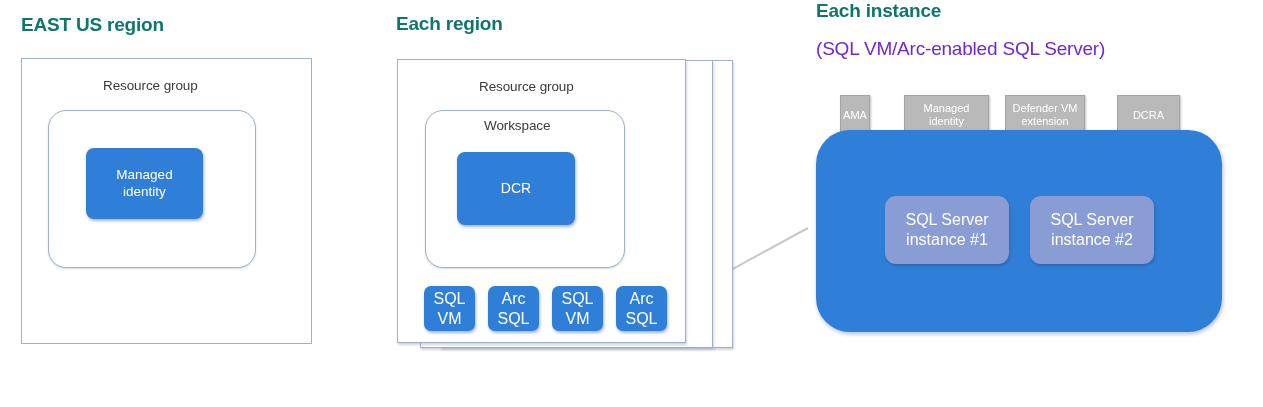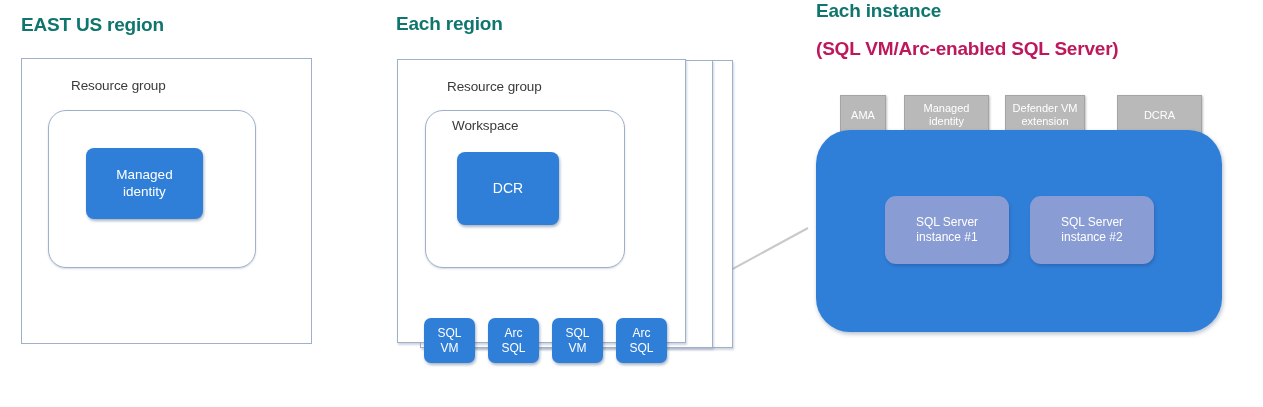--- a/index.html
+++ b/index.html
@@ -25,22 +25,22 @@
     position: absolute;
     font-size: 19px;
     font-weight: bold;
     color: #0f766e;
     letter-spacing: -0.2px;
     white-space: nowrap;
   }
   .panel-subtitle {
     position: absolute;
     font-size: 19px;
-    font-weight: bold;
-    color: #be185d;
+    font-weight: normal;
+    color: #6d28d9;
     letter-spacing: -0.2px;
     white-space: nowrap;
   }
 
   
   .region-card {
     position: absolute;
     background: #ffffff;
     border: 1.5px solid #9fb0cb;
     box-sizing: border-box;
@@ -58,43 +58,43 @@
     box-sizing: border-box;
     box-shadow: 0 1px 2px rgba(120,135,160,0.30);
   }
 
   .group-caption {
     position: absolute;
     font-size: 13.5px;
     color: #3a3a3a;
     white-space: nowrap;
     letter-spacing: -0.1px;
+    margin-left: 32px;
   }
 
   
   .blue-tile {
     position: absolute;
     background: #2f7ed8;
     border-radius: 8px;
     box-sizing: border-box;
     display: flex;
     align-items: center;
     justify-content: center;
     text-align: center;
     color: #ffffff;
     font-size: 13.5px;
     line-height: 1.25;
     box-shadow: 1px 2px 3px rgba(40,70,110,0.40);
     white-space: pre-line;
   }
   .blue-tile.small {
-    font-size: 12px;
+    font-size: 16px;
     border-radius: 7px;
     line-height: 1.2;
-    margin-top: 32px;
   }
   .blue-tile.dcr {
     font-size: 14px;
   }
 
   
   .instance-body {
     position: absolute;
     background: #2f7ed8;
     border-radius: 34px;
@@ -119,21 +119,21 @@
   .instance-tile {
     position: absolute;
     background: #8a9cd4;
     border-radius: 11px;
     box-sizing: border-box;
     display: flex;
     align-items: center;
     justify-content: center;
     text-align: center;
     color: #ffffff;
-    font-size: 12px;
+    font-size: 16px;
     line-height: 1.28;
     white-space: pre-line;
     box-shadow: 1px 2px 3px rgba(40,60,110,0.30);
   }
 
   
   .connector {
     position: absolute;
     left: 0;
     top: 0;
@@ -170,42 +170,42 @@
     <div class="region-card shadowed" style="left:440px; top:60px; width:293px; height:288px;"></div>
     <div class="region-card shadowed" style="left:420px; top:60px; width:293px; height:288px;"></div>
     <div class="region-card shadowed" style="left:397px; top:59px; width:289px; height:284px;"></div>
 
     <div class="group-caption" style="left:447px; top:79px;">Resource group</div>
 
     <div class="group-box" style="left:425px; top:110px; width:200px; height:158px;"></div>
 
     <div class="group-caption" style="left:452px; top:118px;text-align:right;">Workspace</div>
 
-    <div class="blue-tile dcr" style="left:457px; top:152px; width:102px; height:73px;">DCR</div>
+    <div class="blue-tile dcr" style="left:457px; top:152px; width:118px; height:73px;">DCR</div>
 
     <div class="blue-tile small" style="left:424px; top:286px; width:51px; height:45px;">SQL
 VM</div>
     <div class="blue-tile small" style="left:488px; top:286px; width:51px; height:45px;">Arc
 SQL</div>
     <div class="blue-tile small" style="left:552px; top:286px; width:51px; height:45px;">SQL
 VM</div>
     <div class="blue-tile small" style="left:616px; top:286px; width:51px; height:45px;">Arc
 SQL</div>
   </div>
 
   <div>
     <div class="panel-title" style="left:816px; top:0;">Each instance</div>
     <div class="panel-subtitle" style="left:816px; top:38px;">(SQL VM/Arc-enabled SQL Server)</div>
 
-    <div class="gray-chip" style="left:840px; top:95px; width:46px; height:40px;">AMA</div>
+    <div class="gray-chip" style="left:840px; top:95px; width:30px; height:40px;">AMA</div>
     <div class="gray-chip" style="left:904px; top:95px; width:85px; height:40px;">Managed
 identity</div>
     <div class="gray-chip" style="left:1005px; top:95px; width:80px; height:40px;">Defender VM
 extension</div>
-    <div class="gray-chip" style="left:1117px; top:95px; width:85px; height:40px;">DCRA</div>
+    <div class="gray-chip" style="left:1117px; top:95px; width:63px; height:40px;">DCRA</div>
 
     <div class="instance-body" style="left:816px; top:130px; width:406px; height:202px;"></div>
 
     <div class="instance-tile" style="left:885px; top:196px; width:124px; height:68px;">SQL Server
 instance #1</div>
     <div class="instance-tile" style="left:1030px; top:196px; width:124px; height:68px;">SQL Server
 instance #2</div>
   </div>
 
 </div>

